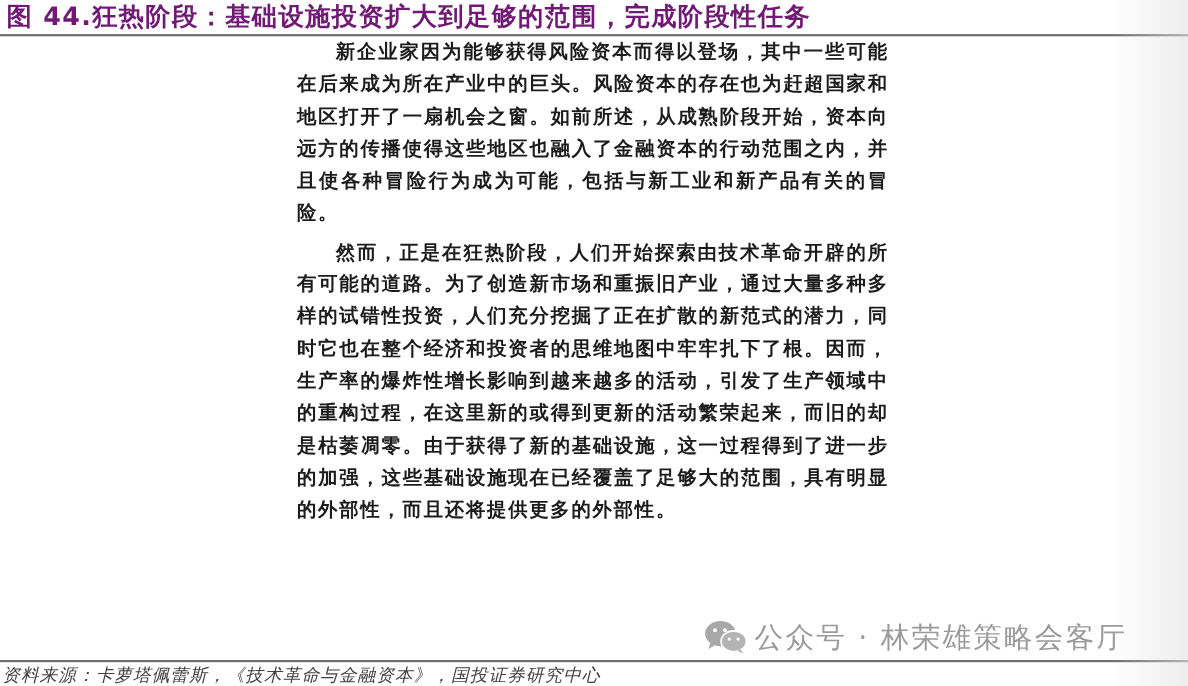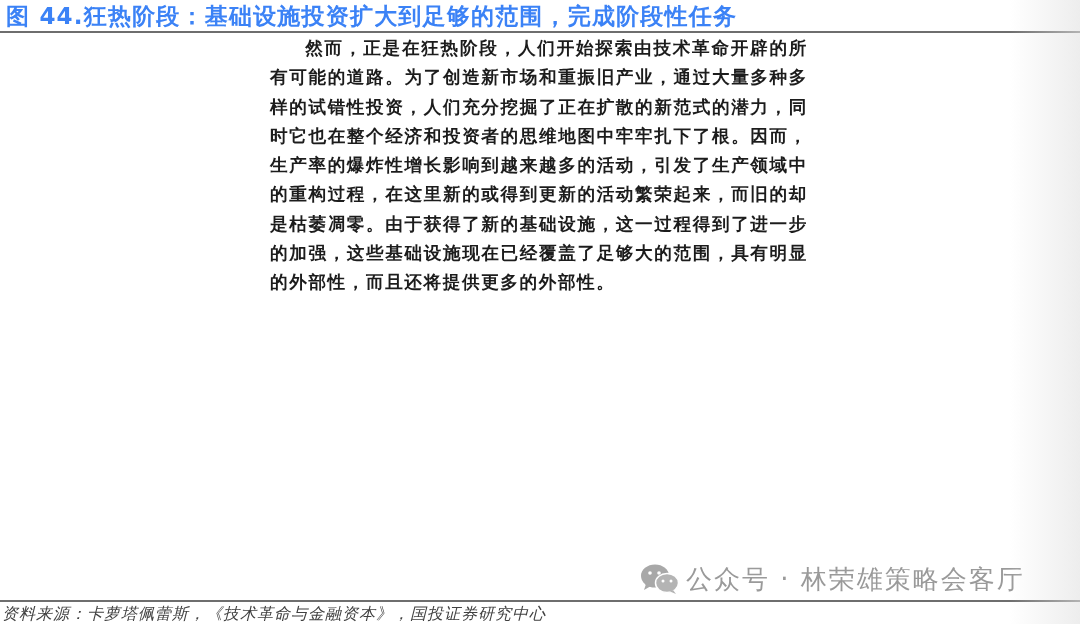--- a/index.html
+++ b/index.html
@@ -25,21 +25,21 @@
   .figure-title {
     position: absolute;
     left: 6px;
     top: 1px;
     height: 22px;
     line-height: 30px;
     font-family: "DejaVu Sans", "Liberation Sans", sans-serif;
     font-weight: bold;
     font-size: 23px;
     letter-spacing: 1.2px;
-    color: #3b82f6;
+    color: #701a75;
     white-space: nowrap;
   }
   .rule {
     position: absolute;
     left: 0;
     width: 1080px;
     height: 2px;
     background: #6e6e6e;
   }
   .rule.top { top: 31px; }
@@ -99,20 +99,21 @@
     white-space: nowrap;
   }
 </style>
 </head>
 <body>
 
 <div class="figure-title">图 44.狂热阶段：基础设施投资扩大到足够的范围，完成阶段性任务</div>
 <div class="rule top"></div>
 
 <div class="excerpt">
+  <p class="para p2">新企业家因为能够获得风险资本而得以登场，其中一些可能在后来成为所在产业中的巨头。风险资本的存在也为赶超国家和地区打开了一扇机会之窗。如前所述，从成熟阶段开始，资本向远方的传播使得这些地区也融入了金融资本的行动范围之内，并且使各种冒险行为成为可能，包括与新工业和新产品有关的冒险。</p>
   <p class="para p3">然而，正是在狂热阶段，人们开始探索由技术革命开辟的所有可能的道路。为了创造新市场和重振旧产业，通过大量多种多样的试错性投资，人们充分挖掘了正在扩散的新范式的潜力，同时它也在整个经济和投资者的思维地图中牢牢扎下了根。因而，生产率的爆炸性增长影响到越来越多的活动，引发了生产领域中的重构过程，在这里新的或得到更新的活动繁荣起来，而旧的却是枯萎凋零。由于获得了新的基础设施，这一过程得到了进一步的加强，这些基础设施现在已经覆盖了足够大的范围，具有明显的外部性，而且还将提供更多的外部性。</p>
 </div>
 
 <div class="watermark">
   <span class="wechat-icon">
     <svg width="40" height="32" viewBox="0 0 40 32">
       <ellipse cx="15" cy="13" rx="14" ry="11.5" fill="#a8a8a8"></ellipse>
       <polygon points="6,21 4,27 11,23" fill="#a8a8a8"></polygon>
       <circle cx="10" cy="10" r="1.8" fill="#ffffff"></circle>
       <circle cx="19" cy="10" r="1.8" fill="#ffffff"></circle>

